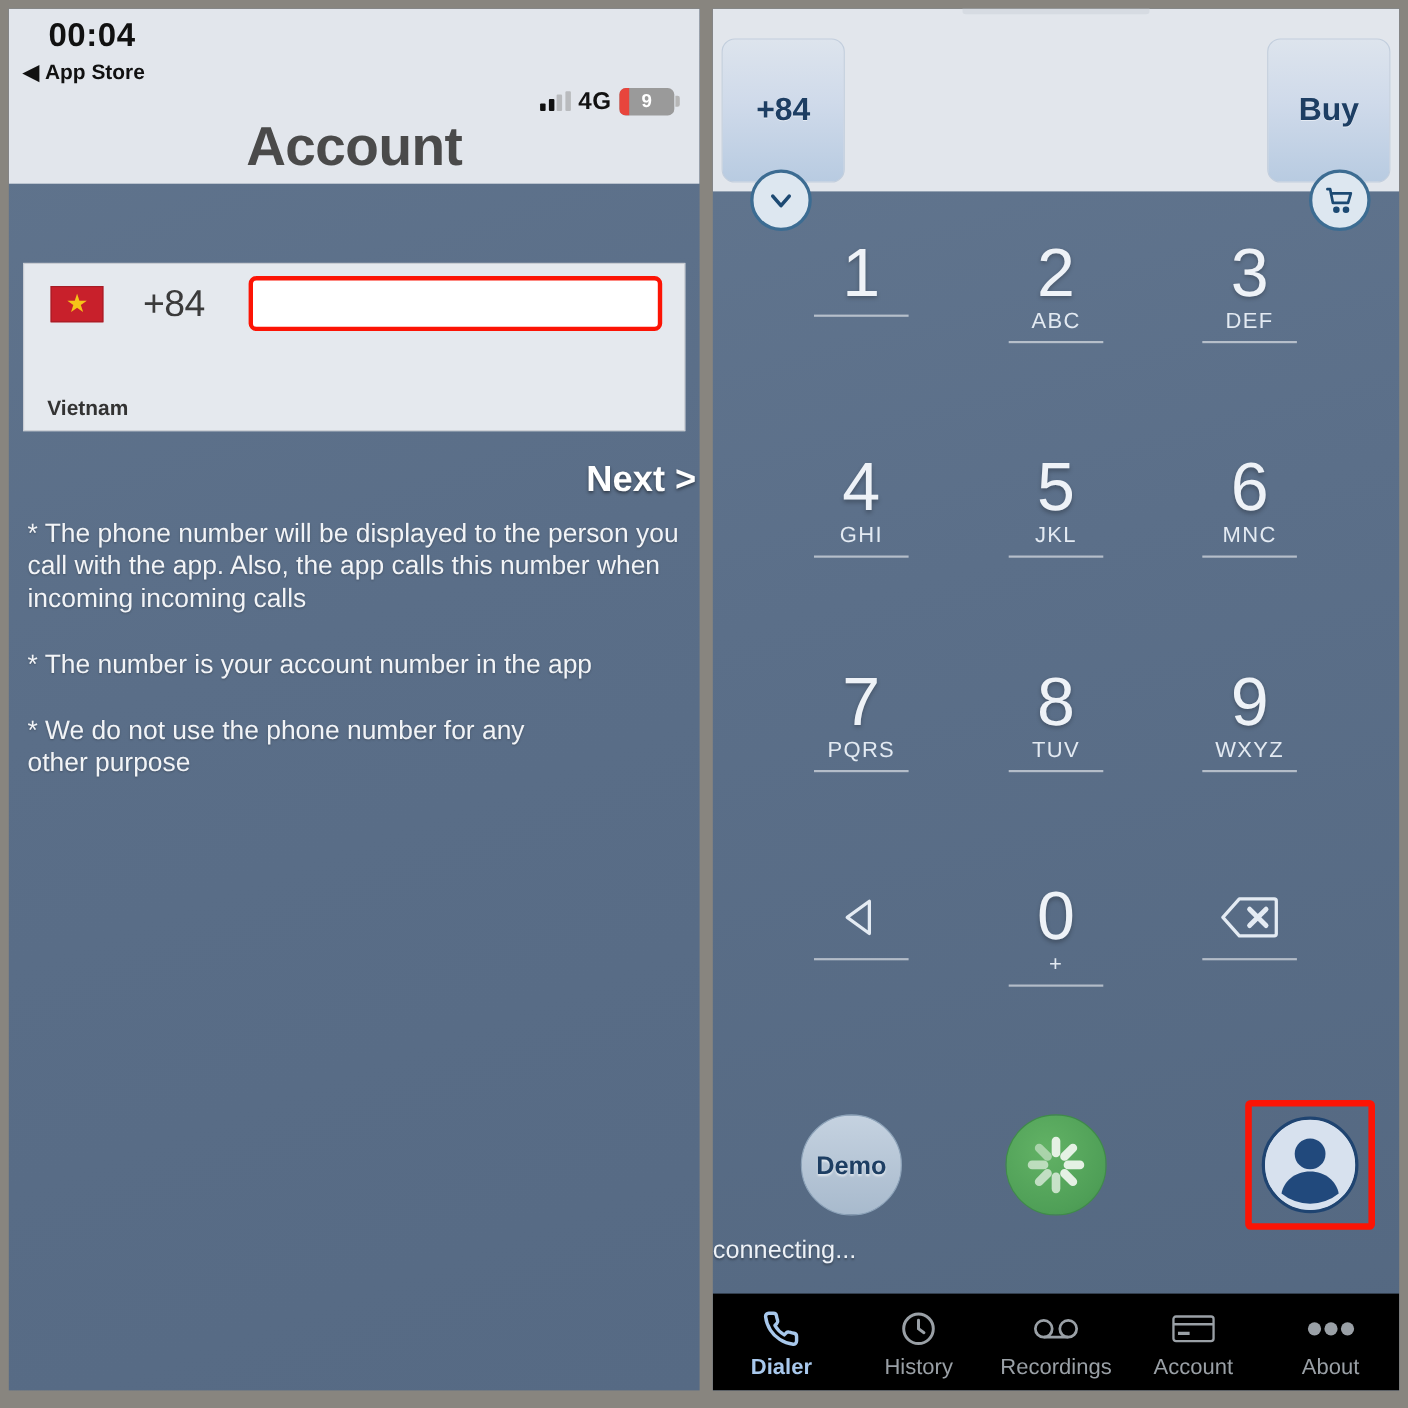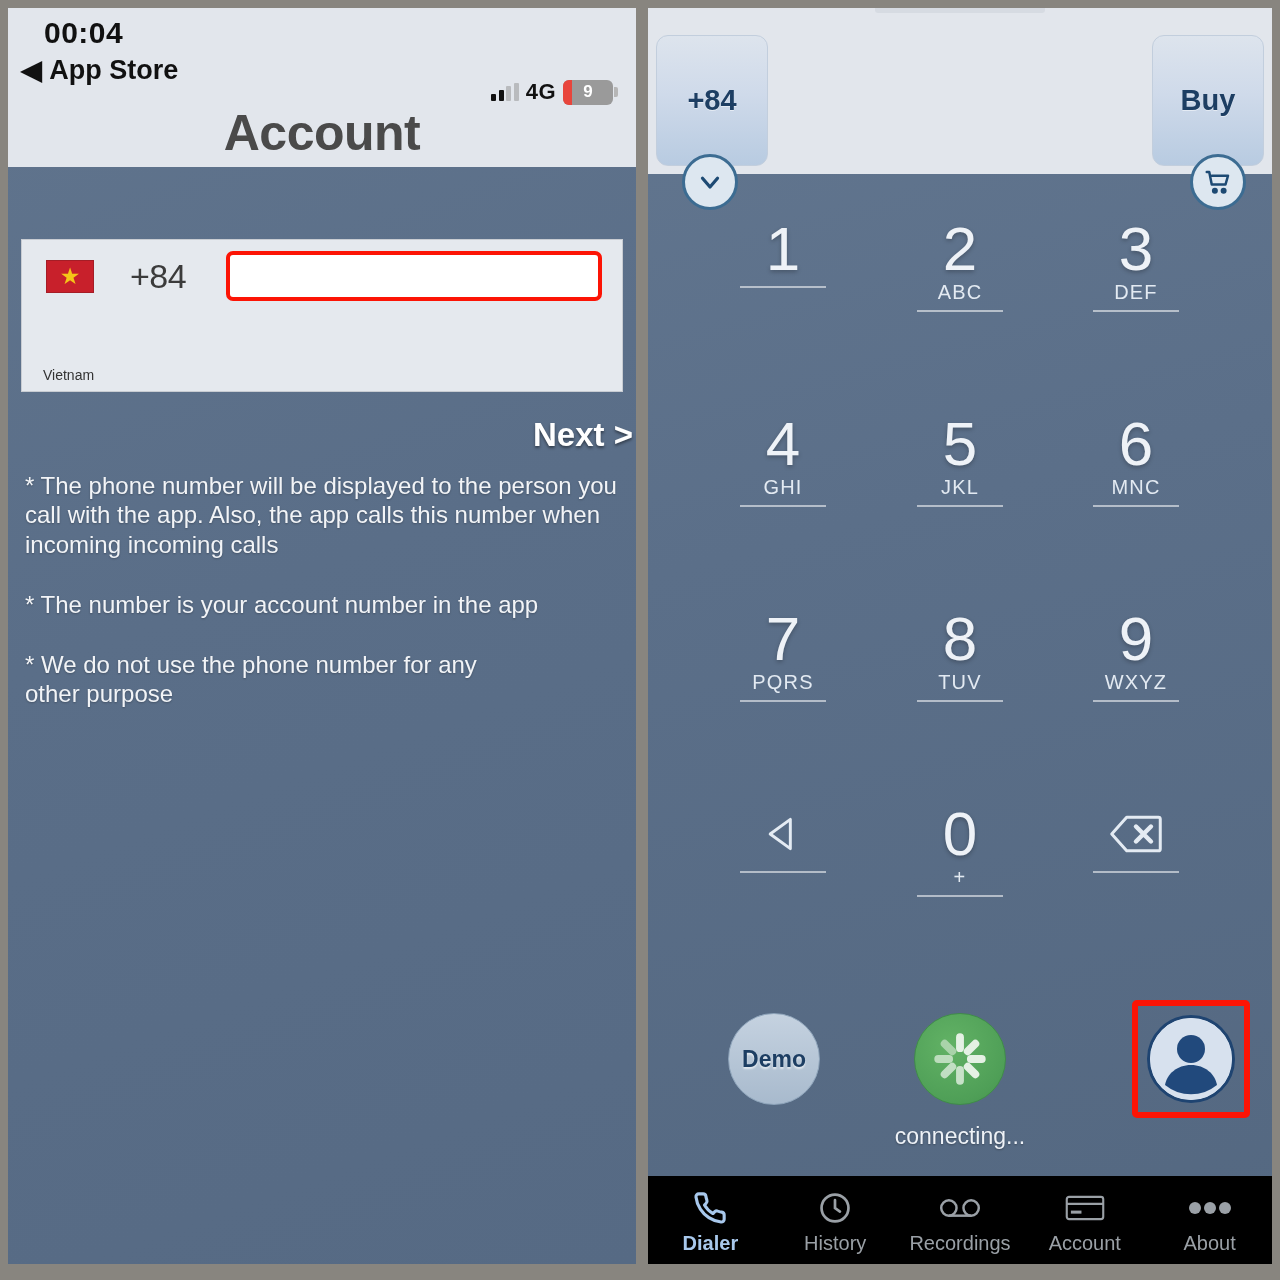--- a/index.html
+++ b/index.html
@@ -19,21 +19,21 @@
   }
   .l-statusbar{
     position:relative;height:159px;background:#e2e6ec;
   }
   .l-time{
     position:absolute;left:36px;top:8px;
     font-size:30px;font-weight:bold;color:#111;letter-spacing:0.5px;
   }
   .l-back{
     position:absolute;left:13px;top:46px;
-    font-size:27px;font-weight:bold;color:#111;
+    font-size:19px;font-weight:bold;color:#111;
   }
   .l-right-status{
     position:absolute;right:18px;top:24px;display:flex;align-items:center;gap:7px;margin-top:47px;
   }
   .sig{display:flex;align-items:flex-end;gap:2.5px;height:17px;}
   .sig i{display:block;width:5px;border-radius:1px;background:#111;}
   .sig i:nth-child(1){height:7px;}
   .sig i:nth-child(2){height:11px;background:#111;}
   .sig i:nth-child(3){height:15px;background:#b9bbbe;}
   .sig i:nth-child(4){height:18px;background:#b9bbbe;}
@@ -66,21 +66,21 @@
     border:1px solid #a51d26;box-sizing:border-box;
   }
   .flag .star{font-size:23px;color:#f5c518;line-height:1;}
   .cc{font-size:34px;color:#3b3b3b;margin-left:36px;letter-spacing:-0.5px;}
   .num-input{
     margin-left:40px;width:376px;height:50px;background:#fff;
     border:4px solid #fc1405;border-radius:7px;box-sizing:border-box;
   }
   .pc-country{
     position:absolute;left:21px;bottom:8px;
-    font-size:14px;font-weight:normal;color:#333;
+    font-size:19px;font-weight:bold;color:#333;
   }
 
   .next-btn{
     position:absolute;right:3px;top:408px;
     font-size:33px;font-weight:bold;color:#fff;
     text-shadow:0 2px 3px rgba(0,0,0,.45);
   }
 
   .notes{position:absolute;left:17px;top:463px;width:600px;}
   .notes p{
@@ -140,21 +140,21 @@
     text-shadow:0 2px 2px rgba(255,255,255,.65);
   }
   .callbtn{
     position:absolute;left:50%;transform:translateX(-50%);top:10px;
     width:92px;height:92px;border-radius:50%;
     background:radial-gradient(circle at 40% 35%,#62b265 0%,#4f9f57 70%,#45924e 100%);
     border:1px solid #3f8b49;box-sizing:border-box;
     display:flex;align-items:center;justify-content:center;
   }
   .connecting{
-    position:absolute;left:0;right:0;top:120px;text-align:center;
+    position:absolute;left:0;right:0;top:120px;text-align:left;
     font-size:23px;color:#eef2f7;text-shadow:0 1px 2px rgba(0,0,0,.3);
   }
   .avatar-wrap{
     position:absolute;right:22px;top:-3px;width:118px;height:118px;
     border:6px solid #fc1405;border-radius:5px;box-sizing:border-box;
     display:flex;align-items:center;justify-content:center;
   }
   .avatar{
     width:88px;height:88px;border-radius:50%;overflow:hidden;
     background:#d7e1ee;border:3px solid #1f4471;box-sizing:border-box;

